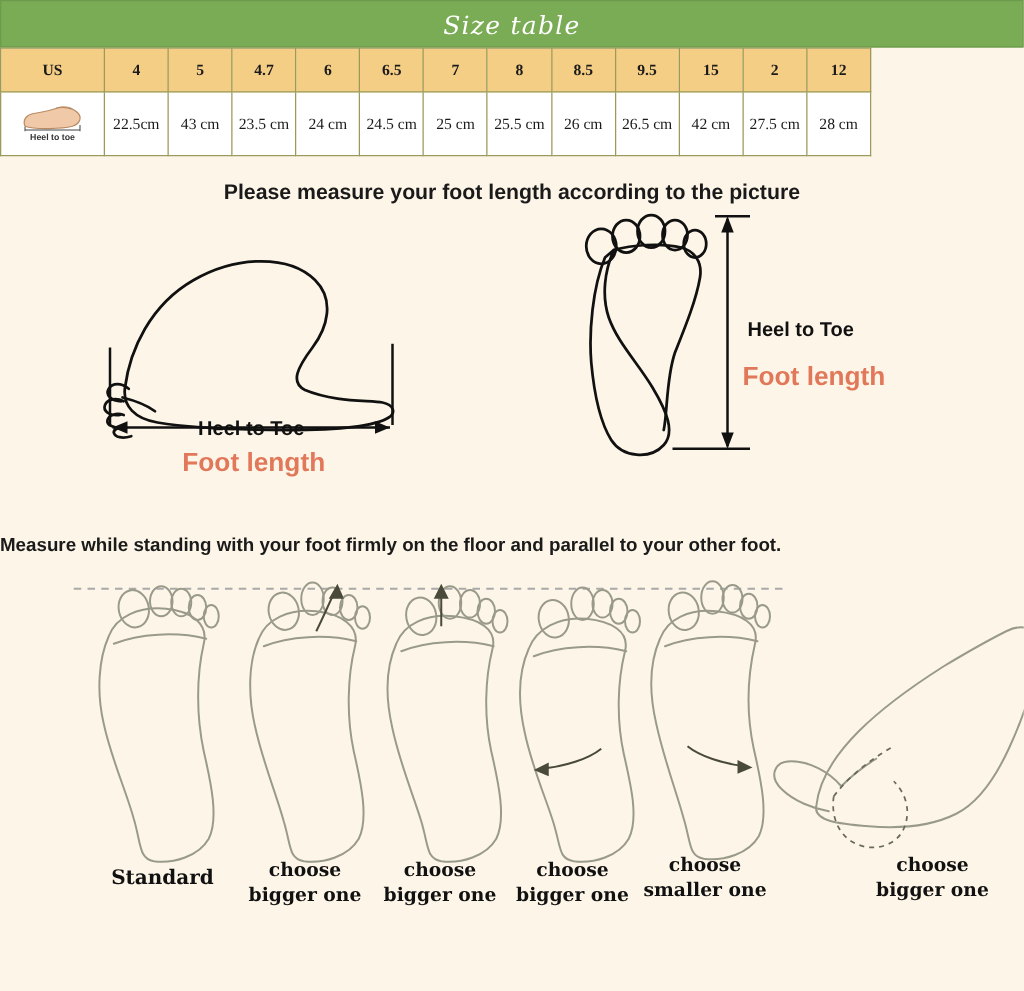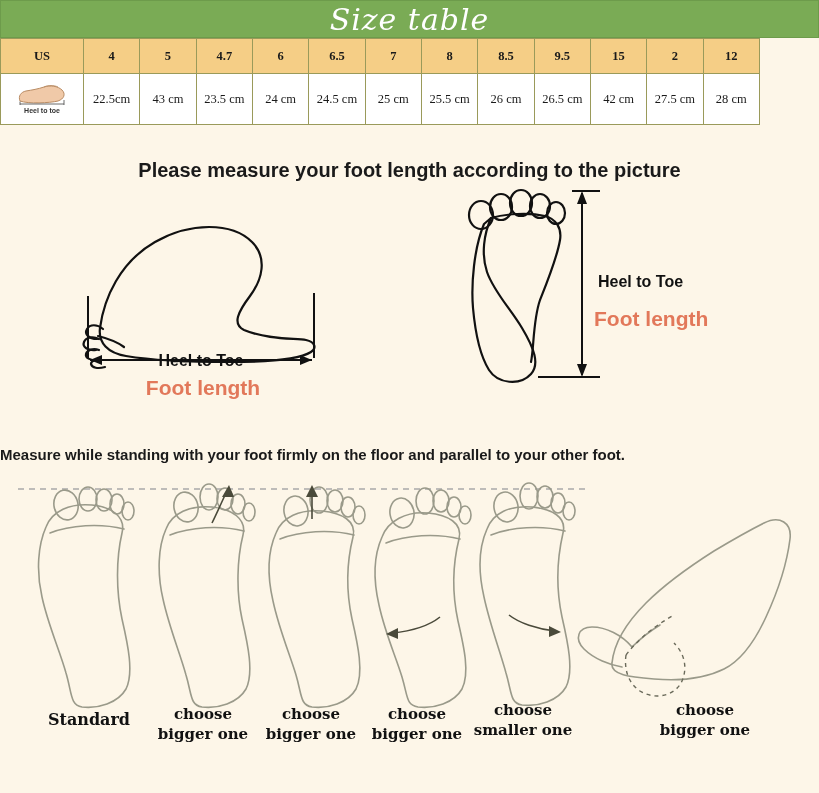--- a/index.html
+++ b/index.html
@@ -21,30 +21,30 @@
     background: #fdf6e8;
   }
 
   
   .size-title {
     background: #7aab55;
     color: #ffffff;
     text-align: center;
     font-family: "DejaVu Serif", serif;
     font-style: italic;
-    font-size: 30px;
+    font-size: 20px;
     letter-spacing: 1px;
     height: 38px;
     line-height: 38px;
     border: 1px solid #6d9b4b;
     box-sizing: border-box;
   }
   table.size-table {
     border-collapse: collapse;
-    width: 760px;
+    width: 697px;
     table-layout: fixed;
   }
   table.size-table td {
     border: 1px solid #9a9a5a;
     text-align: center;
     font-size: 12.5px;
     color: #1a1a1a;
     height: 34px;
     padding: 0 2px;
     background: #ffffff;
@@ -82,24 +82,24 @@
   .foot-icon-caption {
     font-size: 7px;
     color: #333;
     margin-top: 1px;
     font-family: "Liberation Sans", sans-serif;
   }
 
   
   .measure-heading {
     text-align: center;
-    font-size: 20px;
+    font-size: 17px;
     font-weight: bold;
     color: #1a1a1a;
-    margin-top: 34px;
+    margin-top: 19px;
     font-family: "Liberation Sans", sans-serif;
   }
   .standing-note {
     text-align: left;
     font-size: 15px;
     font-weight: bold;
     color: #1a1a1a;
     margin-top: 8px;
     font-family: "Liberation Sans", sans-serif;
   }
@@ -122,20 +122,21 @@
     font-size: 21px;
     font-weight: bold;
     fill: #e2785a;
   }
 
   
   .feet-area {
     position: relative;
     height: 280px;
     margin-top: 4px;
+    padding-left: 41px;
   }
   .feet-area svg { display:block; }
   .cap {
     font-family: "DejaVu Serif", serif;
     font-size: 15px;
     font-weight: bold;
     fill: #111;
     text-anchor: middle;
   }
   .cap-std {

